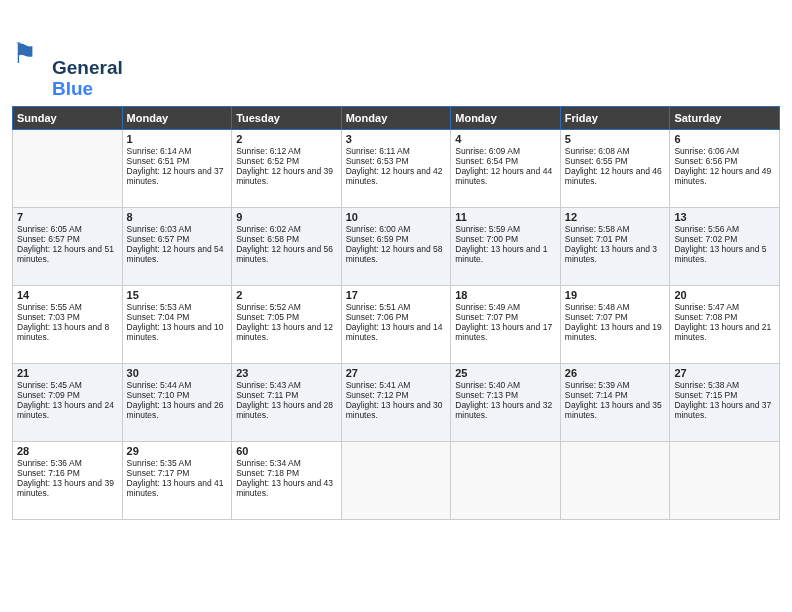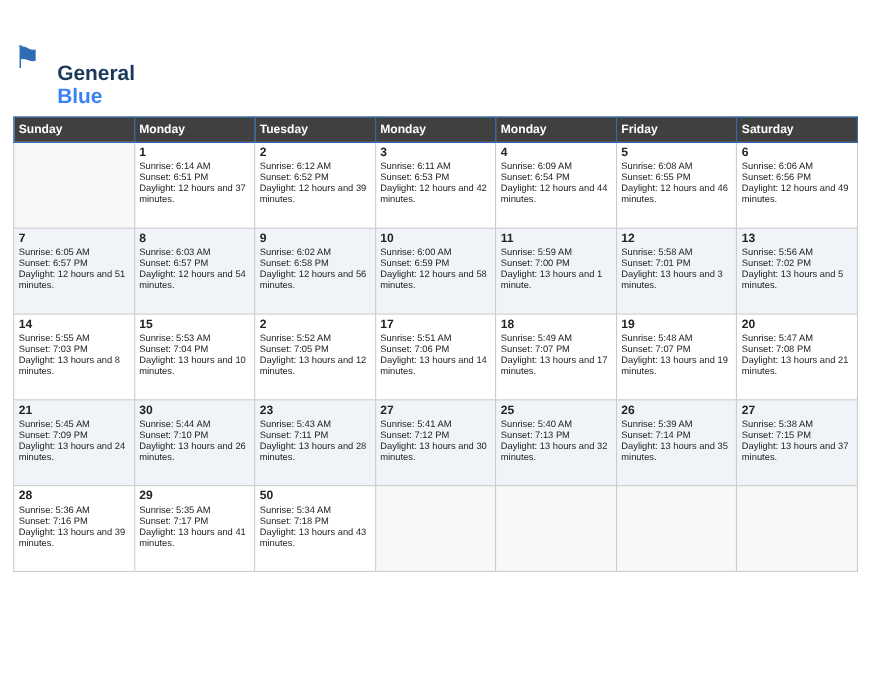--- a/index.html
+++ b/index.html
@@ -148,21 +148,21 @@
           <td><span class="day-num">30</span><span>Sunrise: 5:44 AM<br>Sunset: 7:10 PM<br>Daylight: 13 hours and 26 minutes.</span></td>
           <td><span class="day-num">23</span><span>Sunrise: 5:43 AM<br>Sunset: 7:11 PM<br>Daylight: 13 hours and 28 minutes.</span></td>
           <td><span class="day-num">27</span><span>Sunrise: 5:41 AM<br>Sunset: 7:12 PM<br>Daylight: 13 hours and 30 minutes.</span></td>
           <td><span class="day-num">25</span><span>Sunrise: 5:40 AM<br>Sunset: 7:13 PM<br>Daylight: 13 hours and 32 minutes.</span></td>
           <td><span class="day-num">26</span><span>Sunrise: 5:39 AM<br>Sunset: 7:14 PM<br>Daylight: 13 hours and 35 minutes.</span></td>
           <td><span class="day-num">27</span><span>Sunrise: 5:38 AM<br>Sunset: 7:15 PM<br>Daylight: 13 hours and 37 minutes.</span></td>
         </tr>
         <tr>
           <td><span class="day-num">28</span><span>Sunrise: 5:36 AM<br>Sunset: 7:16 PM<br>Daylight: 13 hours and 39 minutes.</span></td>
           <td><span class="day-num">29</span><span>Sunrise: 5:35 AM<br>Sunset: 7:17 PM<br>Daylight: 13 hours and 41 minutes.</span></td>
-          <td><span class="day-num">50</span><span>Sunrise: 5:34 AM<br>Sunset: 7:18 PM<br>Daylight: 13 hours and 43 minutes.</span></td>
+          <td><span class="day-num">60</span><span>Sunrise: 5:34 AM<br>Sunset: 7:18 PM<br>Daylight: 13 hours and 43 minutes.</span></td>
           <td class="empty-cell"></td>
           <td class="empty-cell"></td>
           <td class="empty-cell"></td>
           <td class="empty-cell"></td>
         </tr>
       </tbody>
   </table>
 </div>
 
 </body></html>

